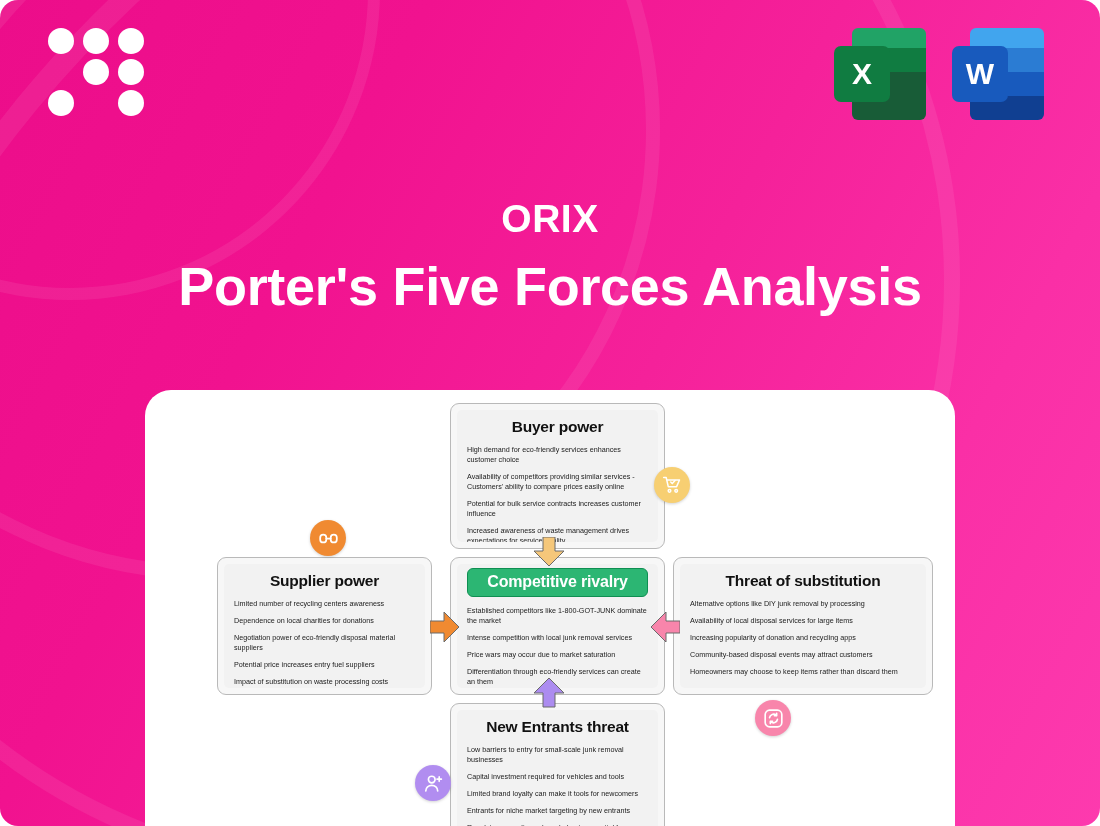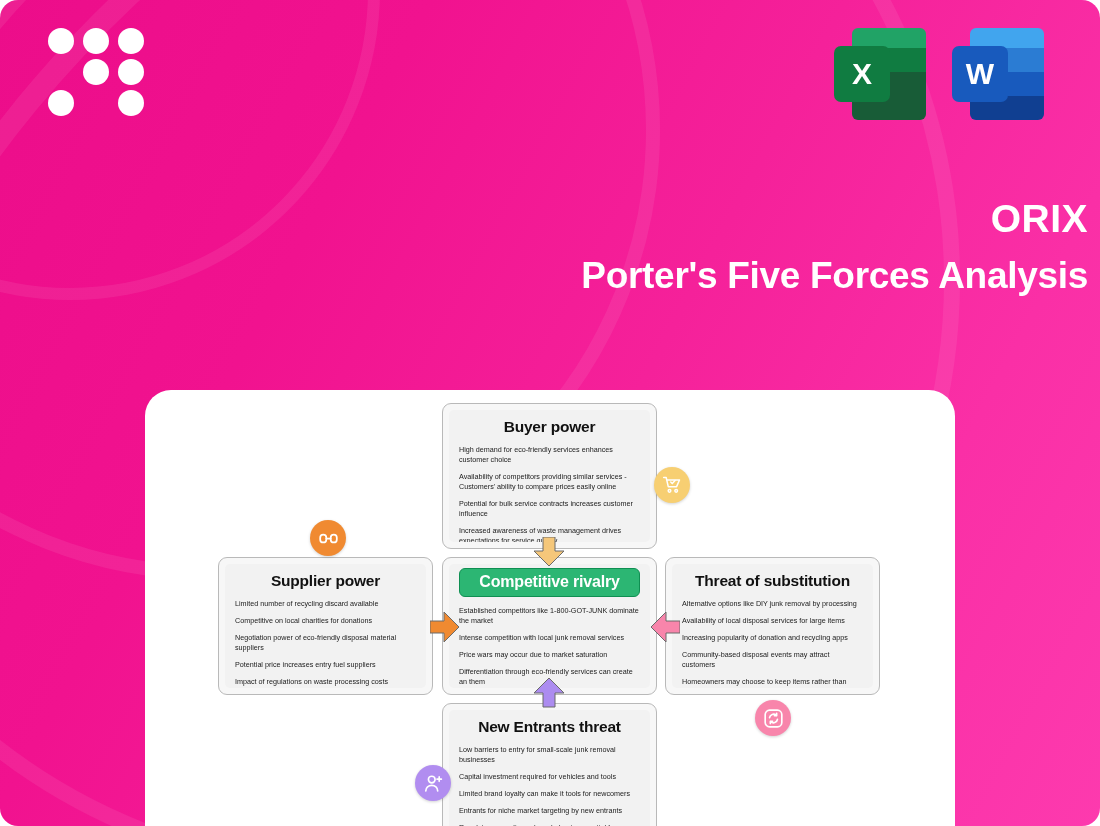--- a/index.html
+++ b/index.html
@@ -75,50 +75,51 @@
     border-radius: 7px;
     display: flex; align-items: center; justify-content: center;
     color: #fff; font-weight: bold; font-size: 30px;
     font-family: "Liberation Sans", sans-serif;
   }
   .xl .tile { background: #107c41; }
   .wd .tile { background: #185abd; }
 
   
   .titles {
-    position: absolute; left: 0; right: 12px; top: 198px;
-    text-align: right; color: #ffffff;
+    position: absolute; left: 0; right: 0; top: 198px;
+    text-align: center; color: #ffffff;
   }
   .brand {
     font-size: 39px; font-weight: bold; letter-spacing: 0.5px;
     line-height: 1.1;
   }
   .headline {
     margin-top: 14px;
-    font-size: 37px; font-weight: bold; letter-spacing: -0.3px;
+    font-size: 54px; font-weight: bold; letter-spacing: -0.3px;
     line-height: 1.15;
   }
 
   
   .card {
     position: absolute;
     left: 145px; top: 390px;
     width: 810px; height: 470px;
     background: #ffffff;
     border-radius: 26px;
   }
   .canvas { position: absolute; inset: 0; }
 
   
   .fbox {
     position: absolute;
     background: #f7f7f7;
     border: 1px solid #b9b9b9;
     border-radius: 9px;
     padding: 0;
+    margin-left: 8px;
   }
   .fbox .inner {
     position: absolute; inset: 6px;
     background: #f2f2f2;
     border-radius: 5px;
     padding: 8px 10px 10px 10px;
     overflow: hidden;
   }
   .fbox h3 {
     font-size: 15.5px;
@@ -142,23 +143,23 @@
   .fbox li {
     font-size: 7.2px;
     line-height: 1.38;
     color: #1a1a1a;
     margin-bottom: 7px;
   }
   .fbox li:last-child { margin-bottom: 0; }
 
   
   #box-buyer       { left: 297px; top: 13px;  width: 215px; height: 146px; }
-  #box-supplier    { left: 73px;  top: 167px; width: 215px; height: 138px; }
+  #box-supplier    { left: 64px;  top: 167px; width: 215px; height: 138px; }
   #box-rivalry     { left: 297px; top: 167px; width: 215px; height: 138px; }
-  #box-substitution{ left: 520px; top: 167px; width: 215px; height: 138px; }
+  #box-substitution{ left: 520px; top: 167px; width: 260px; height: 138px; }
   #box-entrants    { left: 297px; top: 313px; width: 215px; height: 146px; }
 
   
   .arrow { position: absolute; }
   .arrow svg { display: block; }
 
   
   .badge {
     position: absolute;
     width: 36px; height: 36px;
@@ -234,25 +235,25 @@
             <li>Potential for bulk service contracts increases customer influence</li>
             <li>Increased awareness of waste management drives expectations for service quality</li>
           </ul>
         </div>
       </div>
 
       <div class="fbox" id="box-supplier">
         <div class="inner">
           <h3>Supplier power</h3>
           <ul>
-            <li>Limited number of recycling discard available</li>
-            <li>Competitive on local charities for donations</li>
+            <li>Limited number of recycling centers awareness</li>
+            <li>Dependence on local charities for donations</li>
             <li>Negotiation power of eco-friendly disposal material suppliers</li>
             <li>Potential price increases entry fuel suppliers</li>
-            <li>Impact of regulations on waste processing costs</li>
+            <li>Impact of substitution on waste processing costs</li>
           </ul>
         </div>
       </div>
 
       <div class="fbox accent" id="box-rivalry">
         <div class="inner">
           <h3>Competitive rivalry</h3>
           <ul>
             <li>Established competitors like 1-800-GOT-JUNK dominate the market</li>
             <li>Intense competition with local junk removal services</li>

